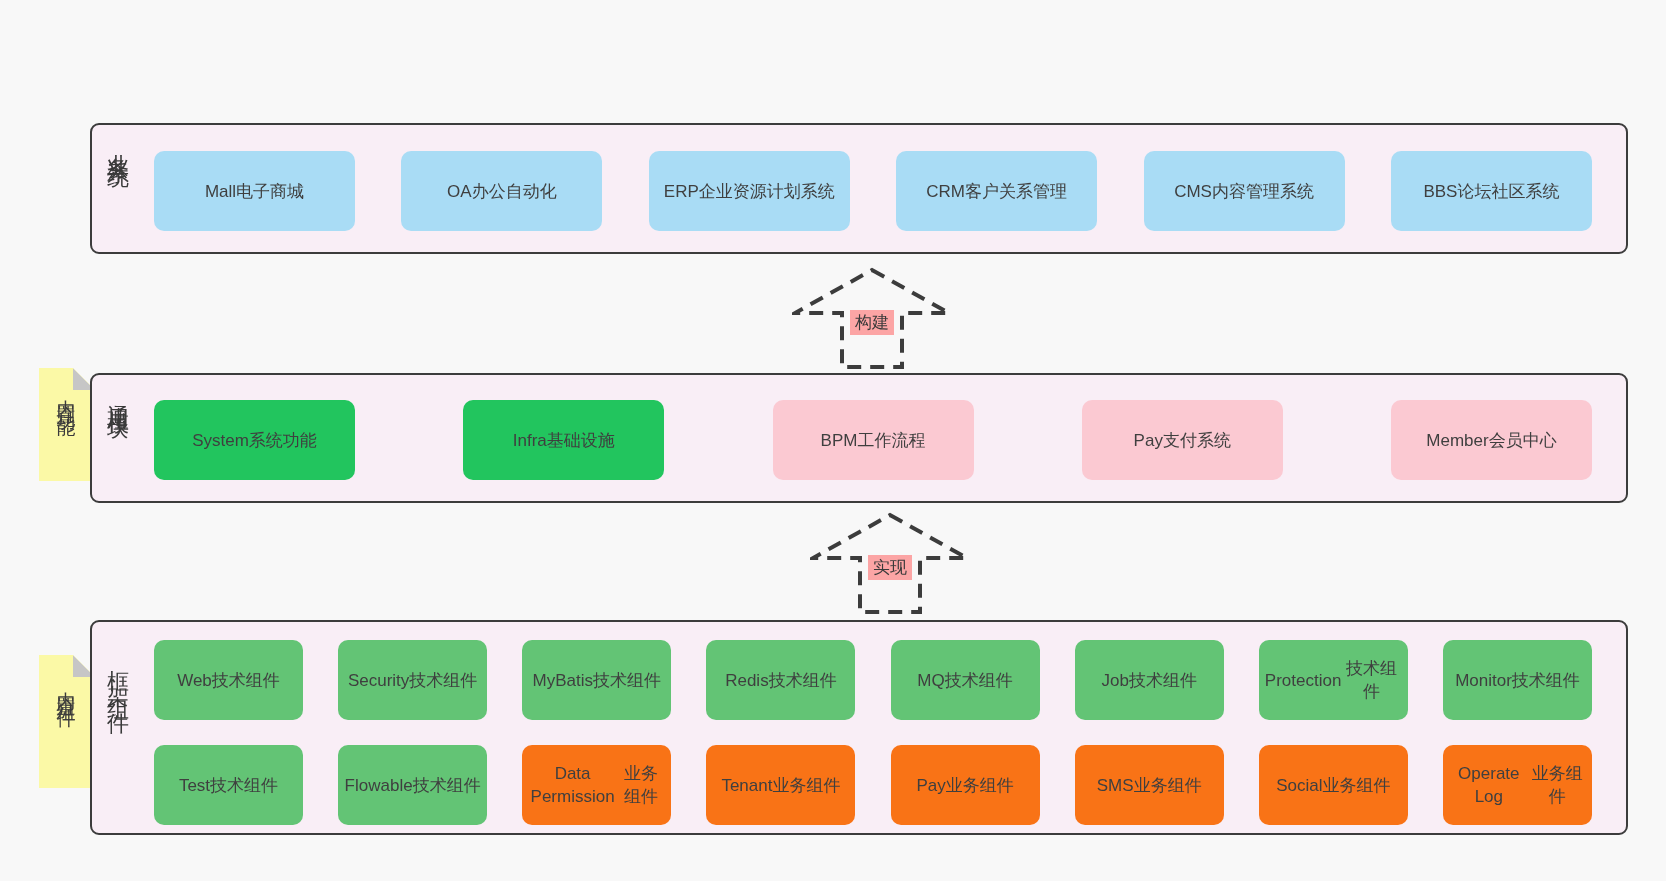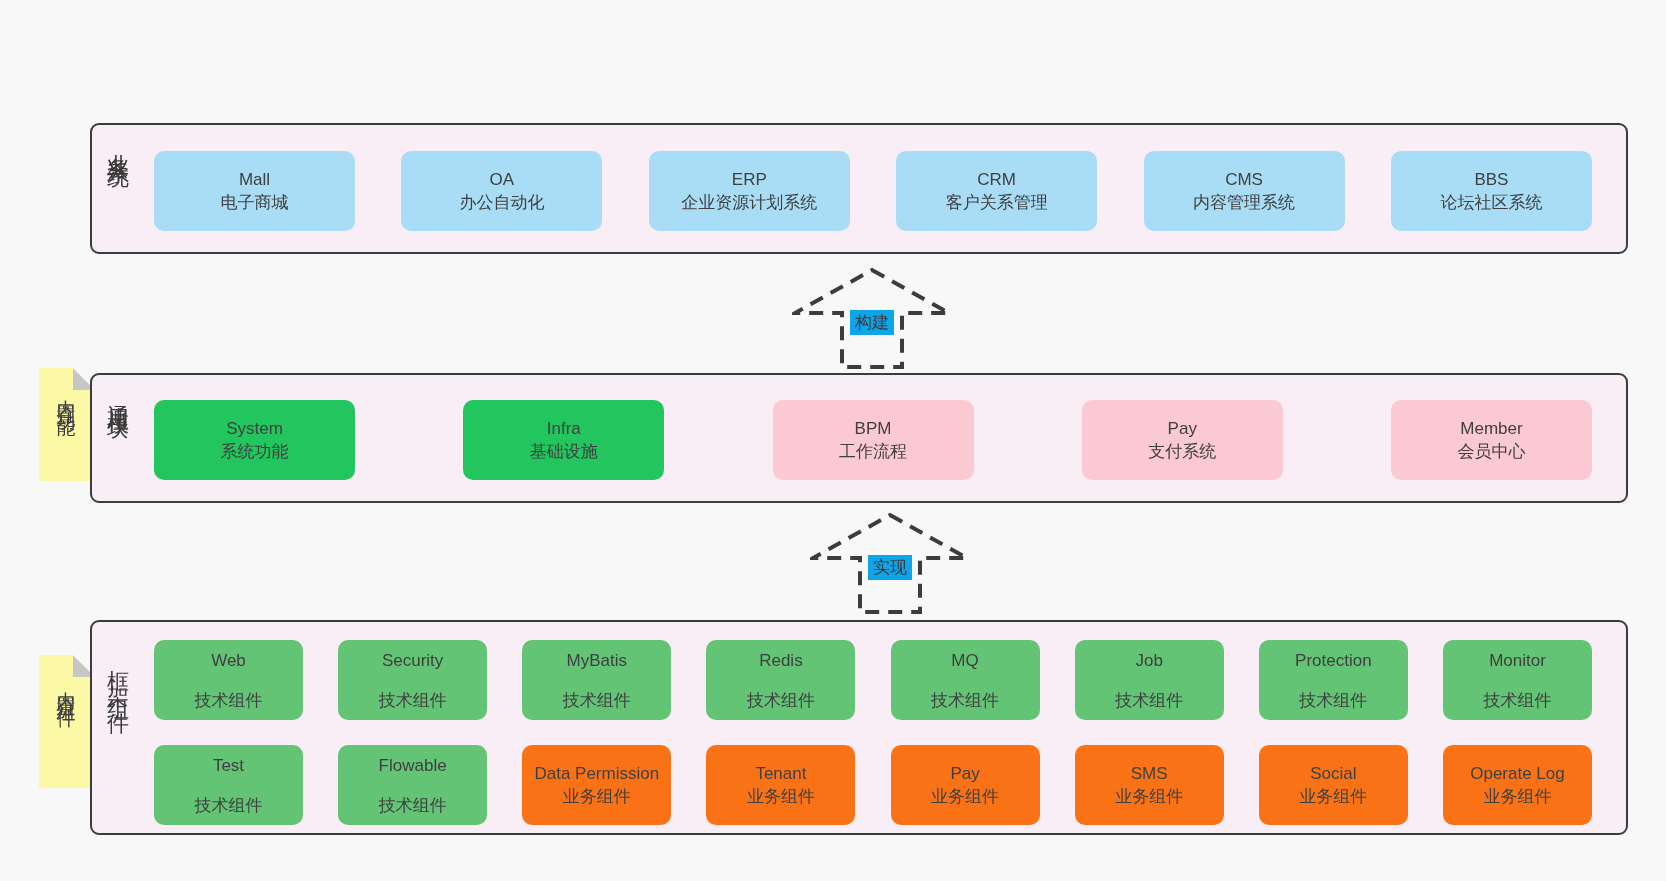--- a/index.html
+++ b/index.html
@@ -50,52 +50,52 @@
   }
   .panel-business  .row      { top:26px; }
   .panel-modules   .row      { top:25px; }
   .panel-framework .row-one  { top:18px;  }
   .panel-framework .row-two  { top:123px; }
 
   .box {
     height:80px;
     border-radius:10px;
     display:flex;
-    flex-direction:column;
+    flex-direction:row;
     align-items:center;
     justify-content:center;
     text-align:center;
     font-size:17px;
     line-height:23px;
     color:#3f3f3f;
     padding:2px 6px;
   }
   .row-wide .box { width:201px; }   
   .row-narrow .box { width:149px; } 
 
   .box.blue        { background:#a9dcf5; }
   .box.red         { background:#22c55e; }
   .box.pink        { background:#fbc9d2; }
-  .box.green       { background:#63c475;gap:17px; }
+  .box.green       { background:#63c475; }
   .box.green-light { background:#f97316; }
 
   
   .arrow-wrap {
     position:absolute;
     width:160px; height:105px;
     z-index:1;
   }
   .arrow-one { left:792px; top:266px; }
   .arrow-two { left:810px; top:511px; }
   .arrow-wrap svg { position:absolute; inset:0; }
   .arrow-label {
     position:absolute;
     left:50%; top:44px;
     transform:translateX(-50%);
-    background:#0ea5e9;
+    background:#fca5a5;
     font-size:17px;
     padding:1px 5px;
     color:#3a3a3a;
     white-space:nowrap;
   }
 
   
   .note {
     position:absolute;
     left:39px; width:56px;

